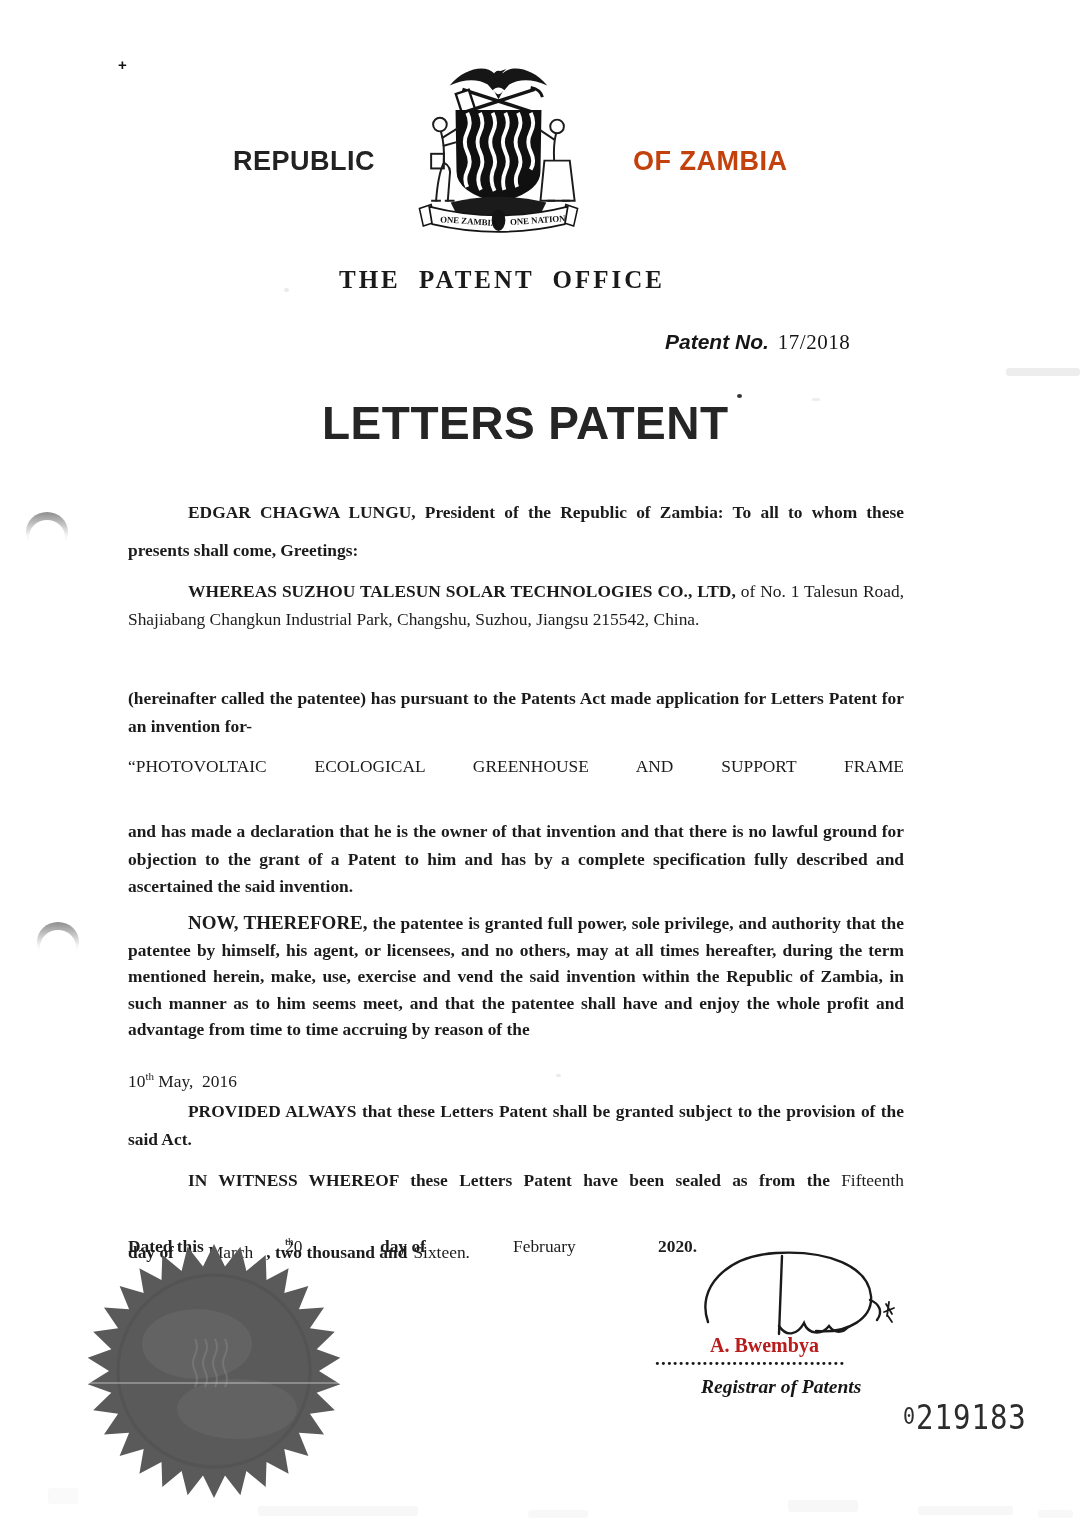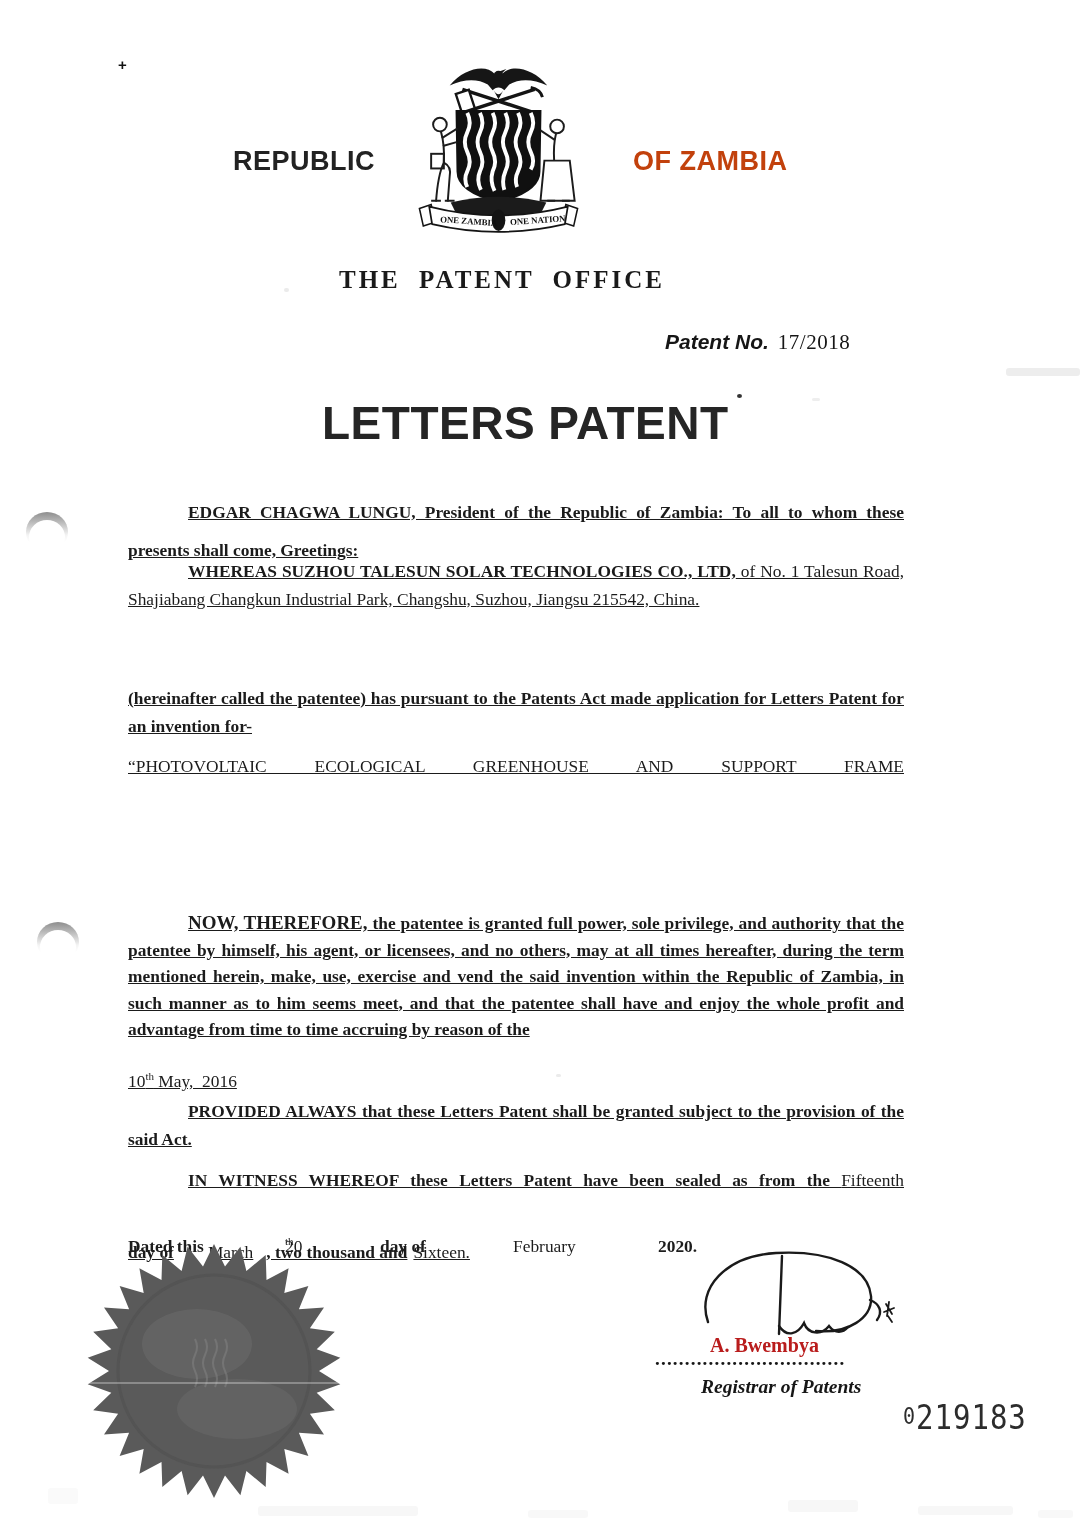--- a/index.html
+++ b/index.html
@@ -9,25 +9,25 @@
   
   .reg-mark{left:118px;top:56px;font:bold 15px "Liberation Sans",sans-serif;color:#111;}
   .republic{left:233px;top:146px;font:bold 27px "Liberation Sans",sans-serif;letter-spacing:.5px;color:#222;}
   .ofzambia{left:633px;top:146px;font:bold 27px "Liberation Sans",sans-serif;letter-spacing:.5px;color:#c2410c;}
   .office{left:0;top:266px;width:1004px;text-align:center;font:bold 25px "Liberation Serif",serif;
           letter-spacing:3px;word-spacing:9px;color:#1a1a1a;}
   .patent-no{left:665px;top:330px;font:italic bold 21px "Liberation Sans",sans-serif;color:#161616;}
   .patent-no .val{font:normal 21px "Liberation Serif",serif;margin-left:9px;letter-spacing:.5px;}
   .big-title{left:322px;top:396px;font:bold 46px "Liberation Sans",sans-serif;letter-spacing:.5px;color:#252525;}
   
-  .para{left:128px;width:776px;font-size:17.4px;line-height:28px;text-align:justify;color:#1b1b1b;text-decoration:underline;}
+  .para{left:128px;width:776px;font-size:17.4px;line-height:28px;text-align:justify;color:#1b1b1b;}
   .b{font-weight:bold;}
   .r{font-weight:normal;}
   .p-greeting{top:493px;line-height:38px;font-weight:bold;text-indent:60px;}
-  .p-whereas{top:557px;text-indent:60px;}
+  .p-whereas{top:577px;text-indent:60px;}
   .p-herein{top:684px;font-weight:bold;}
   .p-inv1{top:752px;height:28px;overflow:hidden;}
   .fj::after{content:"";display:inline-block;width:100%;}
   .p-inv2{top:780px;}
   .p-decl{top:818px;font-weight:bold;line-height:27.5px;}
   .p-now{top:910px;font-weight:bold;text-indent:60px;line-height:26.5px;}
   .now-lead{font-size:19px;margin-top:48px;}
   .term-line{top:1042px;display:flex;justify-content:space-between;font-weight:bold;line-height:26px;}
   .date-line{top:1068px;line-height:26px;}
   .pre{white-space:pre;}
@@ -143,20 +143,21 @@
   <div class="abs smudge" style="left:1006px;top:368px;width:74px;height:8px;opacity:.28;"></div>
 
   <div class="abs para p-greeting">EDGAR CHAGWA LUNGU, President of the Republic of Zambia: To all to whom these presents shall come, Greetings:</div>
 
   <div class="abs para p-whereas"><span class="b">WHEREAS SUZHOU TALESUN SOLAR TECHNOLOGIES CO., LTD,</span><span class="r"> of No. 1 Talesun Road, Shajiabang Changkun Industrial Park, Changshu, Suzhou, Jiangsu 215542, China.</span></div>
 
   <div class="abs para p-herein">(hereinafter called the patentee) has pursuant to the Patents Act made application for Letters Patent for an invention for-</div>
 
   <div class="abs para p-inv1 fj">“PHOTOVOLTAIC ECOLOGICAL GREENHOUSE AND SUPPORT FRAME</div>
 
+  <div class="abs para p-decl">and has made a declaration that he is the owner of that invention and that there is no lawful ground for objection to the grant of a Patent to him and has by a complete specification fully described and ascertained the said invention.</div>
 
   <div class="abs para p-now"><span class="now-lead">NOW, THEREFORE,</span><span> the patentee is granted full power, sole privilege, and authority that the patentee by himself, his agent, or licensees, and no others, may at all times hereafter, during the term mentioned herein, make, use, exercise and vend the said invention within the Republic of Zambia, in such manner as to him seems meet, and that the patentee shall have and enjoy the whole profit and advantage from time to time accruing by reason of the</span></div>
 
 
   <div class="abs para date-line"><span>10</span><sup>th</sup><span class="pre"> May,  2016</span></div>
 
   <div class="abs para p-prov">PROVIDED ALWAYS that these Letters Patent shall be granted subject to the provision of the said Act.</div>
 
   <div class="abs para p-wit1 fj"><span class="b">IN WITNESS WHEREOF these Letters Patent have been sealed as from the </span><span class="r">Fifteenth</span></div>
 

